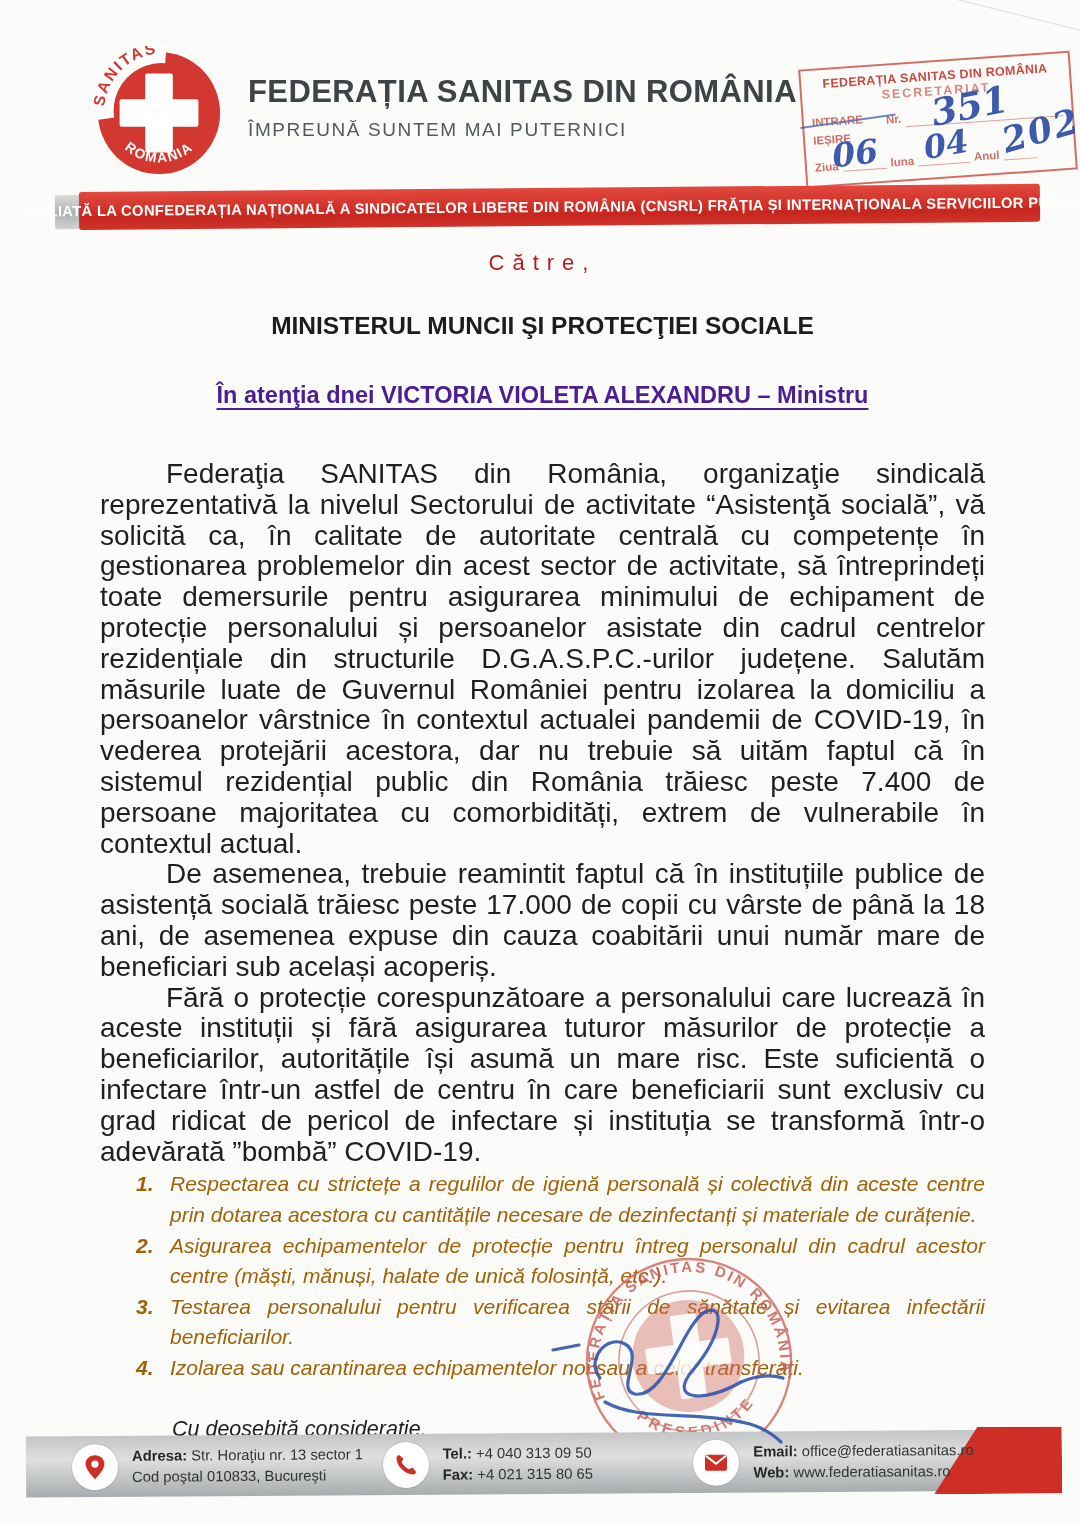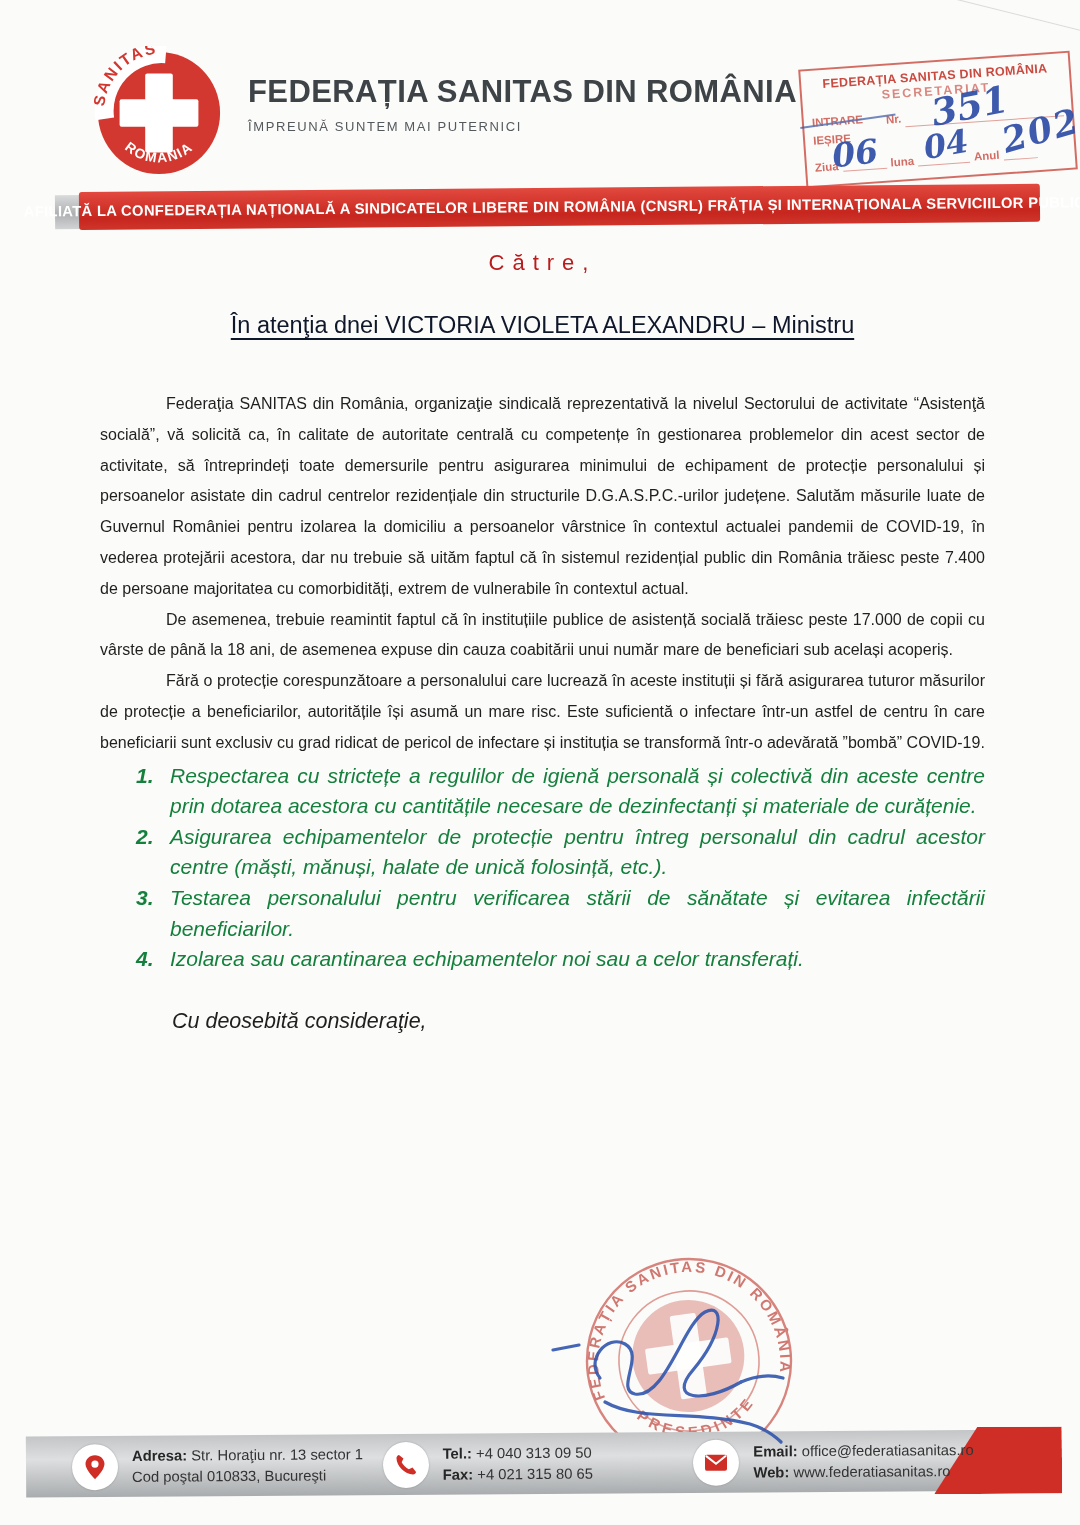--- a/index.html
+++ b/index.html
@@ -14,21 +14,21 @@
 
   
   .scan-line{position:absolute;top:14px;left:948px;width:138px;height:1px;
     background:#c9c9c6;transform:rotate(14deg);opacity:.65;}
 
   
   .header{position:absolute;top:46px;left:92px;display:flex;align-items:flex-start;}
   .logo{width:134px;height:132px;flex:0 0 auto;}
   .org-block{margin-left:22px;padding-top:28px;}
   .org-name{font-size:31px;font-weight:700;color:#3e4347;letter-spacing:.4px;}
-  .org-tagline{font-size:13px;font-weight:500;color:#54595e;letter-spacing:1.6px;margin-top:9px;}
+  .org-tagline{font-size:19px;font-weight:500;color:#54595e;letter-spacing:1.6px;margin-top:9px;}
 
   
   .reg-stamp{
     position:absolute;top:60px;left:802px;width:252px;padding:7px 8px 12px 8px;
     border:2px solid rgba(198,62,50,.75);transform:rotate(-4deg);
     color:#c94a40;font-weight:700;overflow:visible;
   }
   .reg-l1{font-size:12.5px;text-align:center;letter-spacing:.3px;white-space:nowrap;}
   .reg-l2{font-size:12.5px;text-align:center;opacity:.65;letter-spacing:2px;margin-top:1px;}
   .reg-grid{display:flex;align-items:flex-start;margin-top:10px;font-size:11.5px;opacity:.8;}
@@ -53,25 +53,25 @@
     background:linear-gradient(180deg,#d9dadb,#aeb0b2 55%,#d2d3d4);}
   .banner{position:absolute;left:24px;right:0;top:0;height:38px;
     background:linear-gradient(180deg,#e2493f,#c6261d 70%,#cf352c);
     border-radius:3px;display:flex;align-items:center;justify-content:center;}
   .banner-text{color:#fff;font-size:14.8px;font-weight:700;letter-spacing:.3px;white-space:nowrap;}
 
   
   .letter{position:absolute;top:250px;left:100px;width:885px;}
   .salutation{text-align:center;font-size:22px;letter-spacing:8px;color:#b91c1c;margin:0 0 36px 0;}
   .recipient{text-align:center;font-size:24.5px;font-weight:700;margin:0 0 42px 0;color:#1d1d1d;}
-  .attention{text-align:center;font-size:23.5px;font-weight:400;text-decoration:underline;
-    text-underline-offset:5px;margin:0 0 50px 0;color:#0f172a;}
-  .paras p{margin:0;font-size:16px;line-height:30.8px;text-align:justify;text-indent:66px;color:#1f1f1f;}
+  .attention{text-align:center;font-size:23.5px;font-weight:700;text-decoration:underline;
+    text-underline-offset:5px;margin:0 0 50px 0;color:#4c1d95;}
+  .paras p{margin:0;font-size:28px;line-height:30.8px;text-align:justify;text-indent:66px;color:#1f1f1f;}
   ol.points{margin:2px 0 0 0;padding:0 0 0 70px;font-style:italic;counter-reset:pt;list-style:none;}
-  ol.points li{position:relative;font-size:21px;line-height:30.6px;color:#15803d;
+  ol.points li{position:relative;font-size:21px;line-height:30.6px;color:#a16207;
     counter-increment:pt;margin:0;text-align:justify;}
   ol.points li::before{content:counter(pt) ".";position:absolute;left:-34px;font-weight:700;font-style:italic;}
   .closing{margin:34px 0 0 72px;font-size:21.5px;color:#1f1f1f;font-style:italic;}
 
   
   .sig-block{position:absolute;top:1366px;left:390px;width:300px;text-align:center;}
   .sig-title{font-size:27px;font-weight:700;letter-spacing:7px;color:#171717;}
   .sig-name{font-size:25px;font-weight:700;margin-top:5px;color:#171717;}
 
   .round-stamp{position:absolute;top:1252px;left:580px;width:218px;height:218px;opacity:.82;}
@@ -147,20 +147,21 @@
 
   <div class="banner-wrap">
     <div class="banner-stub"></div>
     <div class="banner">
       <span class="banner-text">AFILIATĂ LA CONFEDERAȚIA NAȚIONALĂ A SINDICATELOR LIBERE DIN ROMÂNIA (CNSRL) FRĂȚIA ȘI INTERNAȚIONALA SERVICIILOR PUBLICE</span>
     </div>
   </div>
 
   <div class="letter">
     <p class="salutation">Către,</p>
+    <p class="recipient">MINISTERUL MUNCII ŞI PROTECŢIEI SOCIALE</p>
     <p class="attention">În atenţia dnei VICTORIA VIOLETA ALEXANDRU – Ministru</p>
     <div class="paras">
         <p>Federaţia SANITAS din România, organizaţie sindicală reprezentativă la nivelul Sectorului de activitate “Asistenţă socială”, vă solicită ca, în calitate de autoritate centrală cu competențe în gestionarea problemelor din acest sector de activitate, să întreprindeți toate demersurile pentru asigurarea minimului de echipament de protecție personalului și persoanelor asistate din cadrul centrelor rezidențiale din structurile D.G.A.S.P.C.-urilor județene. Salutăm măsurile luate de Guvernul României pentru izolarea la domiciliu a persoanelor vârstnice în contextul actualei pandemii de COVID-19, în vederea protejării acestora, dar nu trebuie să uităm faptul că în sistemul rezidențial public din România trăiesc peste 7.400 de persoane majoritatea cu comorbidități, extrem de vulnerabile în contextul actual.</p>
         <p>De asemenea,  trebuie reamintit faptul că  în instituțiile publice de asistență socială trăiesc  peste 17.000 de copii cu vârste de până la 18 ani, de asemenea expuse din cauza coabitării unui număr mare de beneficiari sub același acoperiș.</p>
         <p>Fără o protecție corespunzătoare a personalului care lucrează în aceste instituții și fără asigurarea tuturor măsurilor de protecție a beneficiarilor, autoritățile își asumă un mare risc. Este suficientă o infectare într-un astfel de centru în care beneficiarii sunt exclusiv cu grad ridicat de pericol de infectare și instituția se transformă într-o adevărată ”bombă” COVID-19.</p>
       </div>
     <ol class="points">
         <li>Respectarea cu strictețe a regulilor de igienă personală și colectivă din aceste centre prin dotarea acestora cu cantitățile necesare de dezinfectanți și materiale de curățenie.</li>
         <li>Asigurarea echipamentelor de protecție pentru întreg personalul din cadrul acestor centre (măști, mănuși, halate de unică folosință, etc.).</li>
         <li>Testarea personalului pentru verificarea stării de sănătate și evitarea infectării beneficiarilor.</li>

